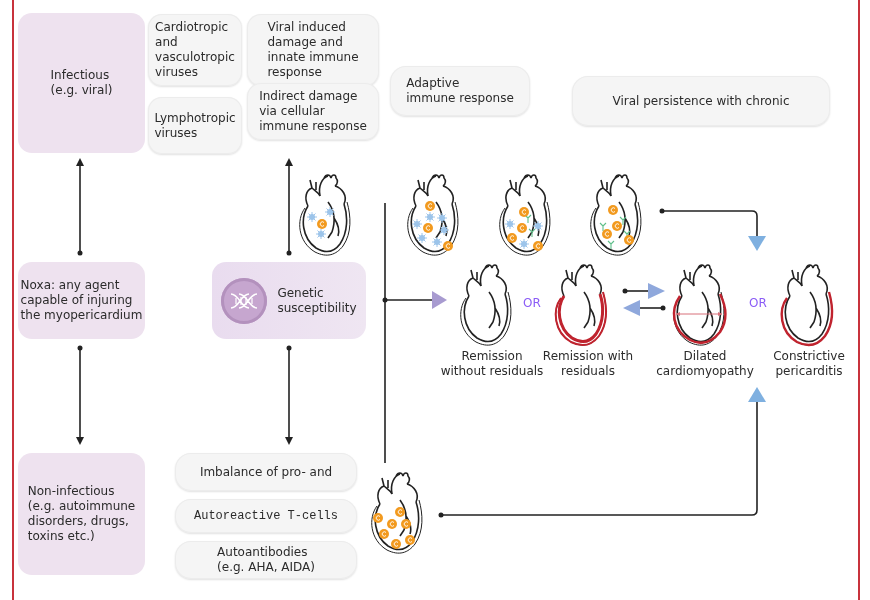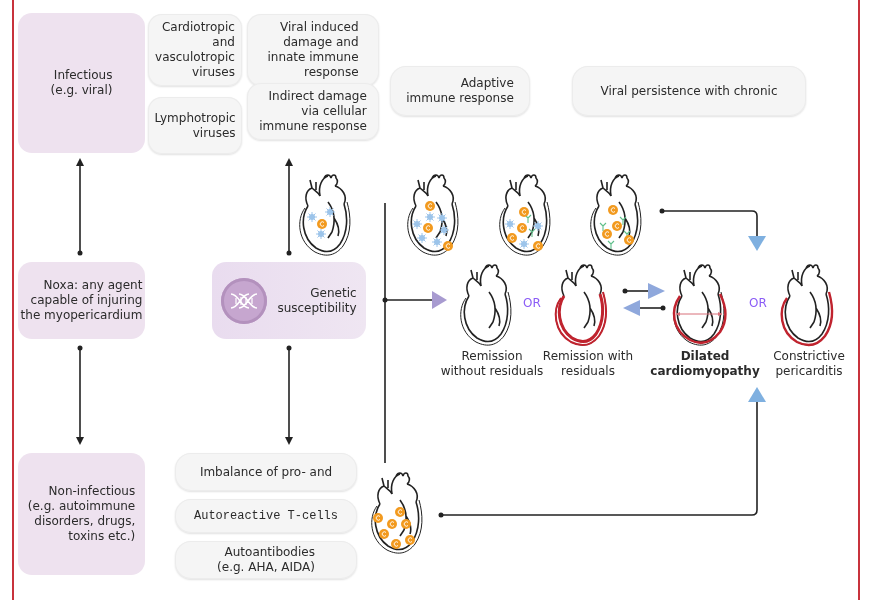--- a/index.html
+++ b/index.html
@@ -1,21 +1,21 @@
 <!DOCTYPE html>
 <html><head>
 <meta charset="utf-8">
 <style>
   html, body { margin:0; padding:0; background:#fff; }
   body { width:870px; height:600px; position:relative; overflow:hidden;
          font-family:"DejaVu Sans", "Liberation Sans", sans-serif; color:#2b2b2b; }
   .frame { position:absolute; left:12px; top:-4px; width:844px; height:620px;
            border-left:2px solid #c8323c; border-right:2px solid #c8323c; }
   .box { position:absolute; display:flex; align-items:center; justify-content:center;
-         text-align:right; font-size:12px; line-height:15px; box-sizing:border-box; }
+         text-align:left; font-size:12px; line-height:15px; box-sizing:border-box; }
   .pink { background:#eee2ef; border-radius:14px; }
   .grey { background:#f5f5f5; border-radius:14px;
           box-shadow: 0 1px 2px rgba(0,0,0,0.12), inset 0 0 0 1px #ececec; }
   .pill { border-radius:16px; }
   .label { position:absolute; text-align:center; font-size:12px; line-height:15px; color:#2b2b2b; }
   .or { position:absolute; font-size:12px; color:#8b5cf6; }
   svg.conn { position:absolute; left:0; top:0; }
   .heart { position:absolute; }
   .dna { width:46px; height:46px; border-radius:50%; background:#c6a6cf;
          box-shadow: inset 0 0 0 3px #b391bd; display:flex; align-items:center; justify-content:center;
@@ -78,21 +78,21 @@
   <div>immune response</div>
     </div>
 </div>
 
 <div class="box grey pill" style="left:390px;top:66px;width:140px;height:50px;">
   <div>
       <div>Adaptive</div>
   <div>immune response</div>
     </div>
 </div>
-<div class="box grey pill" style="left:572px;top:66px;width:234px;height:50px;">
+<div class="box grey pill" style="left:572px;top:76px;width:258px;height:50px;">
   <div>
       <div>Viral persistence with chronic</div>
     </div>
 </div>
 
 <div class="box pink" style="left:212px;top:262px;width:154px;height:77px;background:linear-gradient(90deg,#e9dcef,#efe6f2);">
   <div class="dna">
     <svg width="30" height="18" viewBox="0 0 30 18">
       <path d="M2 2 C10 2 12 16 20 16 M2 16 C10 16 12 2 20 2 M10 2 C18 2 20 16 28 16 M10 16 C18 16 20 2 28 2" fill="none" stroke="#fff" stroke-width="1.6"></path>
       <path d="M7 6 V12 M12 5 V13 M17 5 V13 M23 6 V12" stroke="#fff" stroke-width="1.2"></path>
@@ -285,20 +285,20 @@
 </svg>
 
 <div class="label" style="left:436px;top:349px;width:112px;">
   <div>Remission</div>
   <div>without residuals</div>
 </div>
 <div class="label" style="left:538px;top:349px;width:100px;">
   <div>Remission with</div>
   <div>residuals</div>
 </div>
-<div class="label" style="left:650px;top:349px;width:110px;font-weight:bold;">
+<div class="label" style="left:650px;top:349px;width:110px;">
   <div>Dilated</div>
   <div>cardiomyopathy</div>
 </div>
 <div class="label" style="left:764px;top:349px;width:90px;">
   <div>Constrictive</div>
   <div>pericarditis</div>
 </div>
 
 </body></html>

